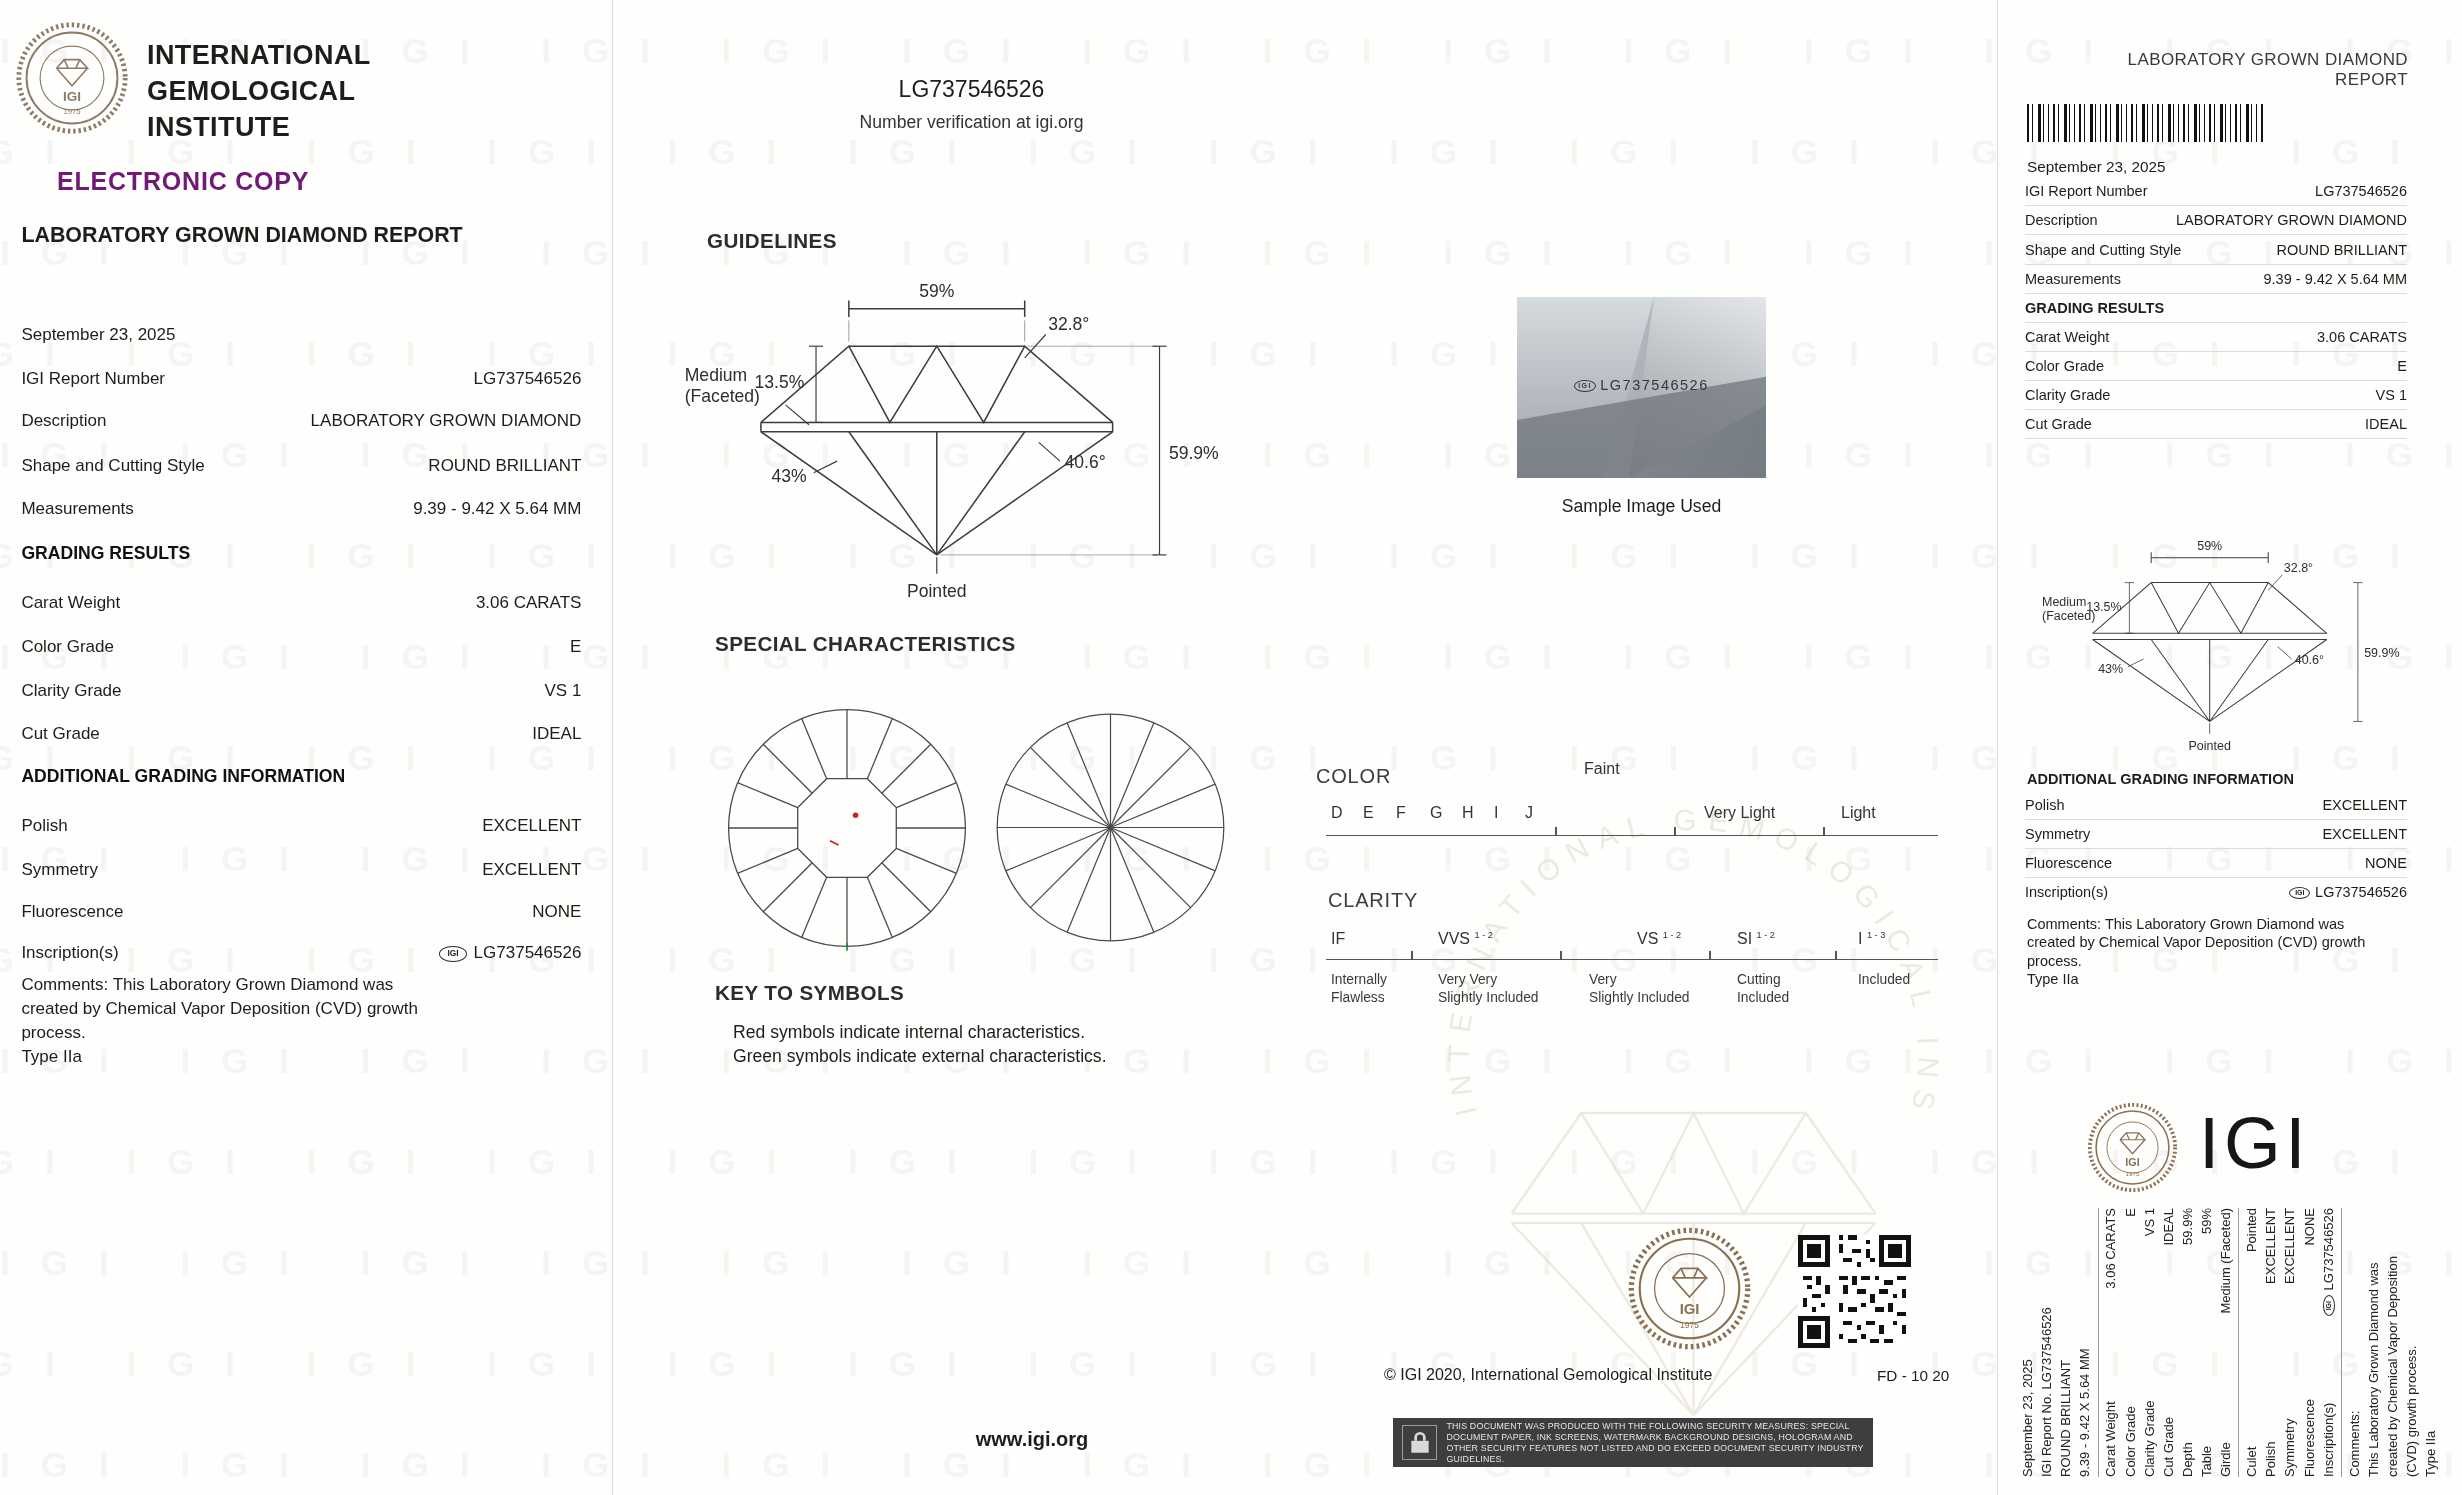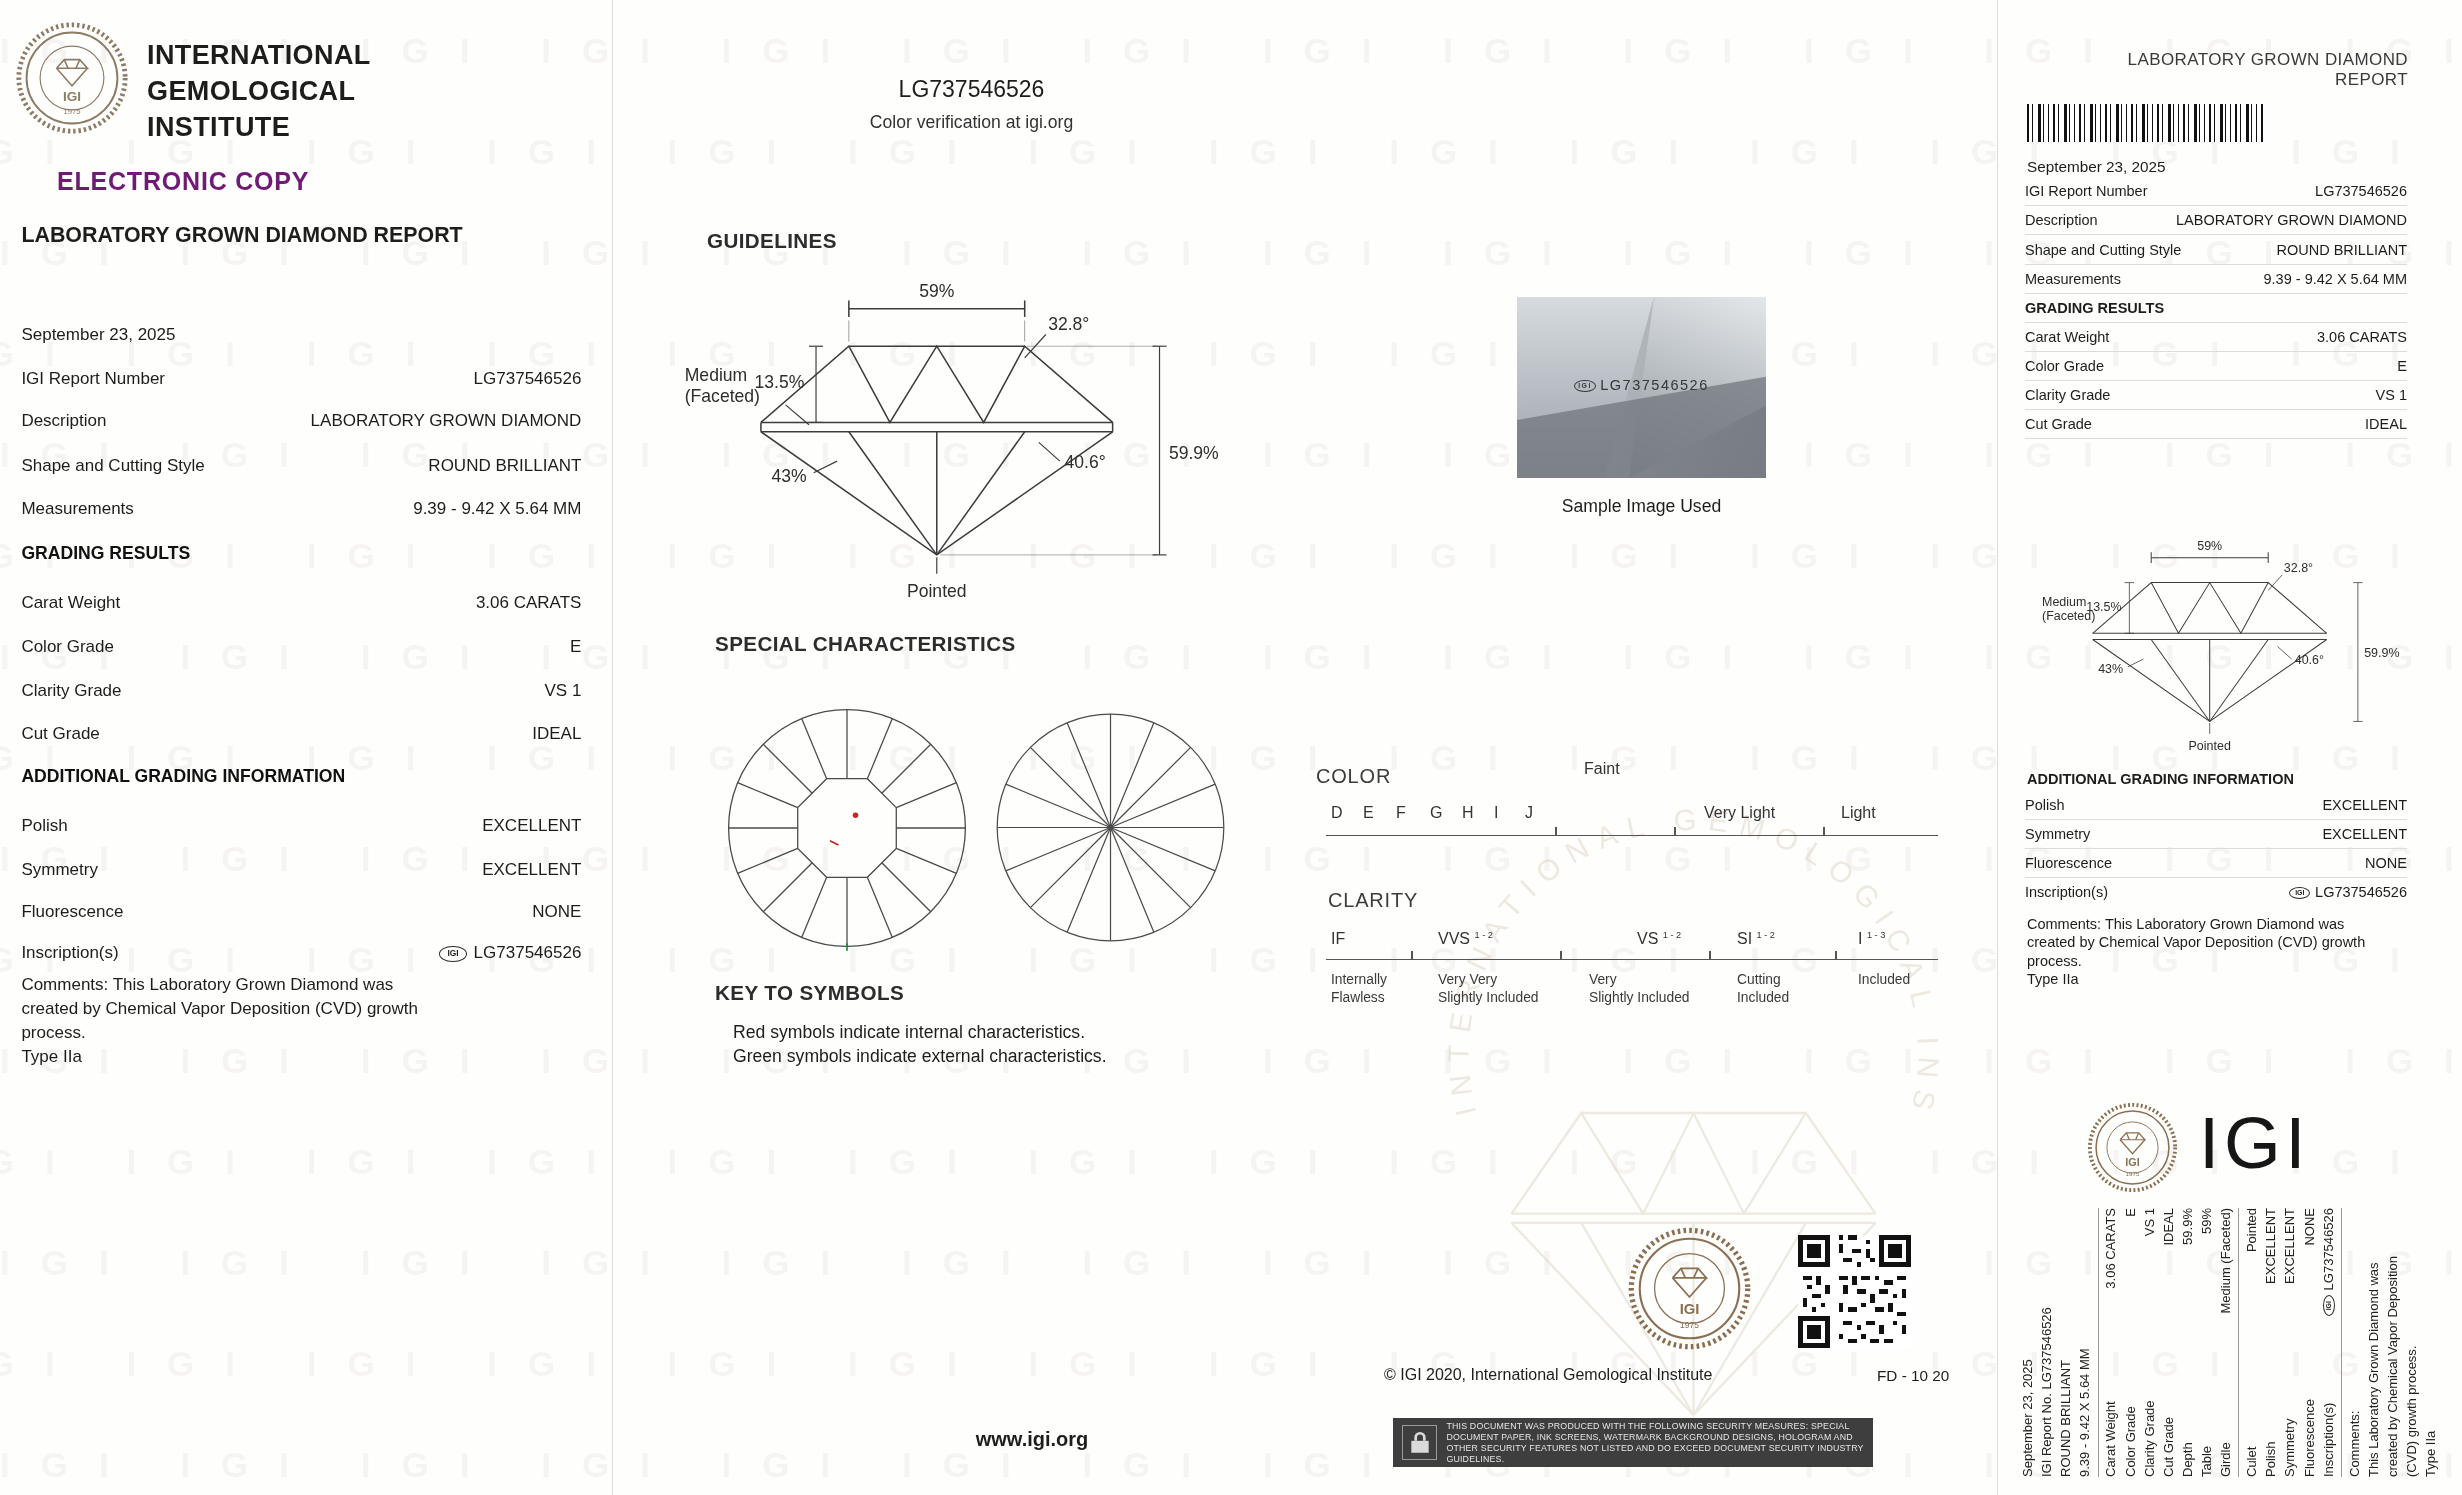--- a/index.html
+++ b/index.html
@@ -185,21 +185,21 @@
   </div>
 
   <div class="abs" style="left:21.4px;top:973px;width:581px;font-size:17px;line-height:24px">
     <div>Comments: This Laboratory Grown Diamond was</div>
     <div>created by Chemical Vapor Deposition (CVD) growth</div>
     <div>process.</div>
     <div>Type IIa</div>
   </div>
 
   <div class="abs" style="left:742px;top:76px;width:459px;text-align:center;font-size:23px">LG737546526</div>
-  <div class="abs" style="left:742px;top:112px;width:459px;text-align:center;font-size:17.6px;color:#333">Color verification at igi.org</div>
+  <div class="abs" style="left:742px;top:112px;width:459px;text-align:center;font-size:17.6px;color:#333">Number verification at igi.org</div>
 
   <div class="mid-heading" style="left:707px;top:229px">GUIDELINES</div>
 
   <svg class="abs" viewBox="0 0 470 300" style="left:673px;top:264px;width:551px;height:352px">
     <g fill="none" stroke="#3c3c3c" stroke-width="1.3">
       <line x1="150" y1="38" x2="300" y2="38"></line>
       <line x1="150" y1="31" x2="150" y2="45"></line>
       <line x1="300" y1="31" x2="300" y2="45"></line>
       <line x1="150" y1="48" x2="150" y2="66" stroke-width=".7" opacity=".6"></line>
       <line x1="300" y1="48" x2="300" y2="66" stroke-width=".7" opacity=".6"></line>

